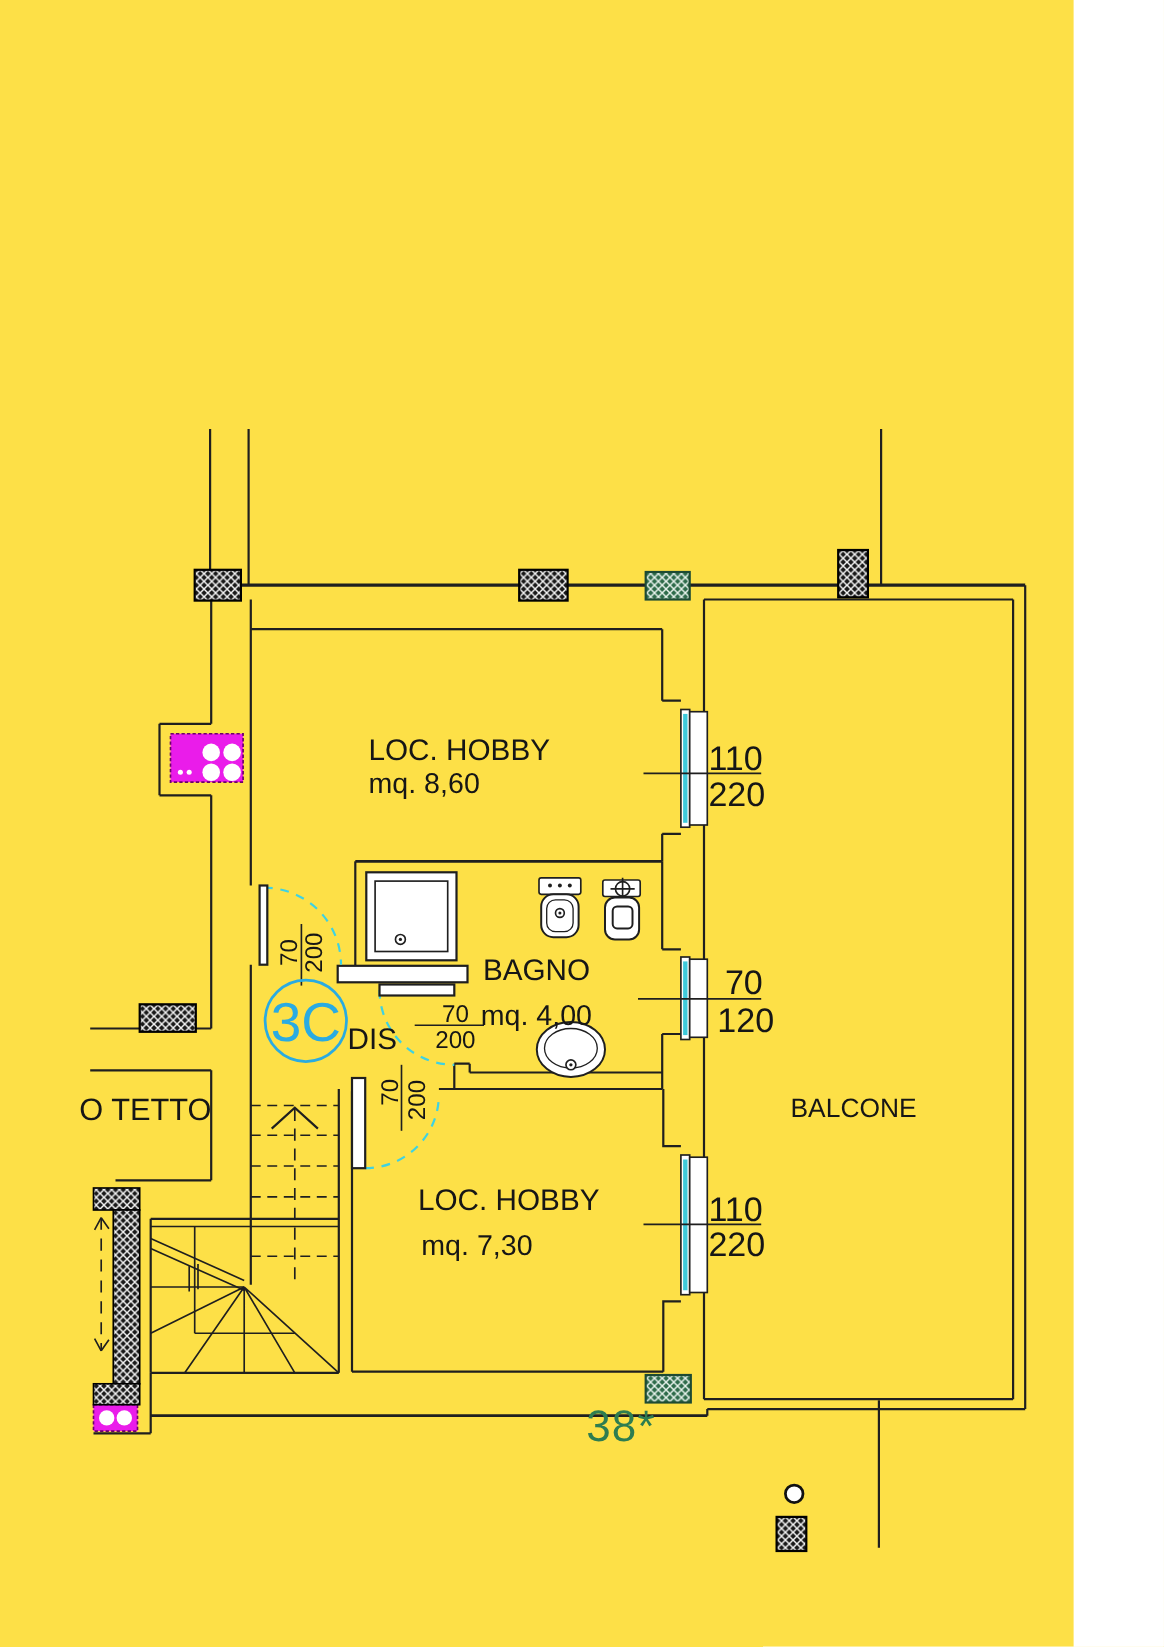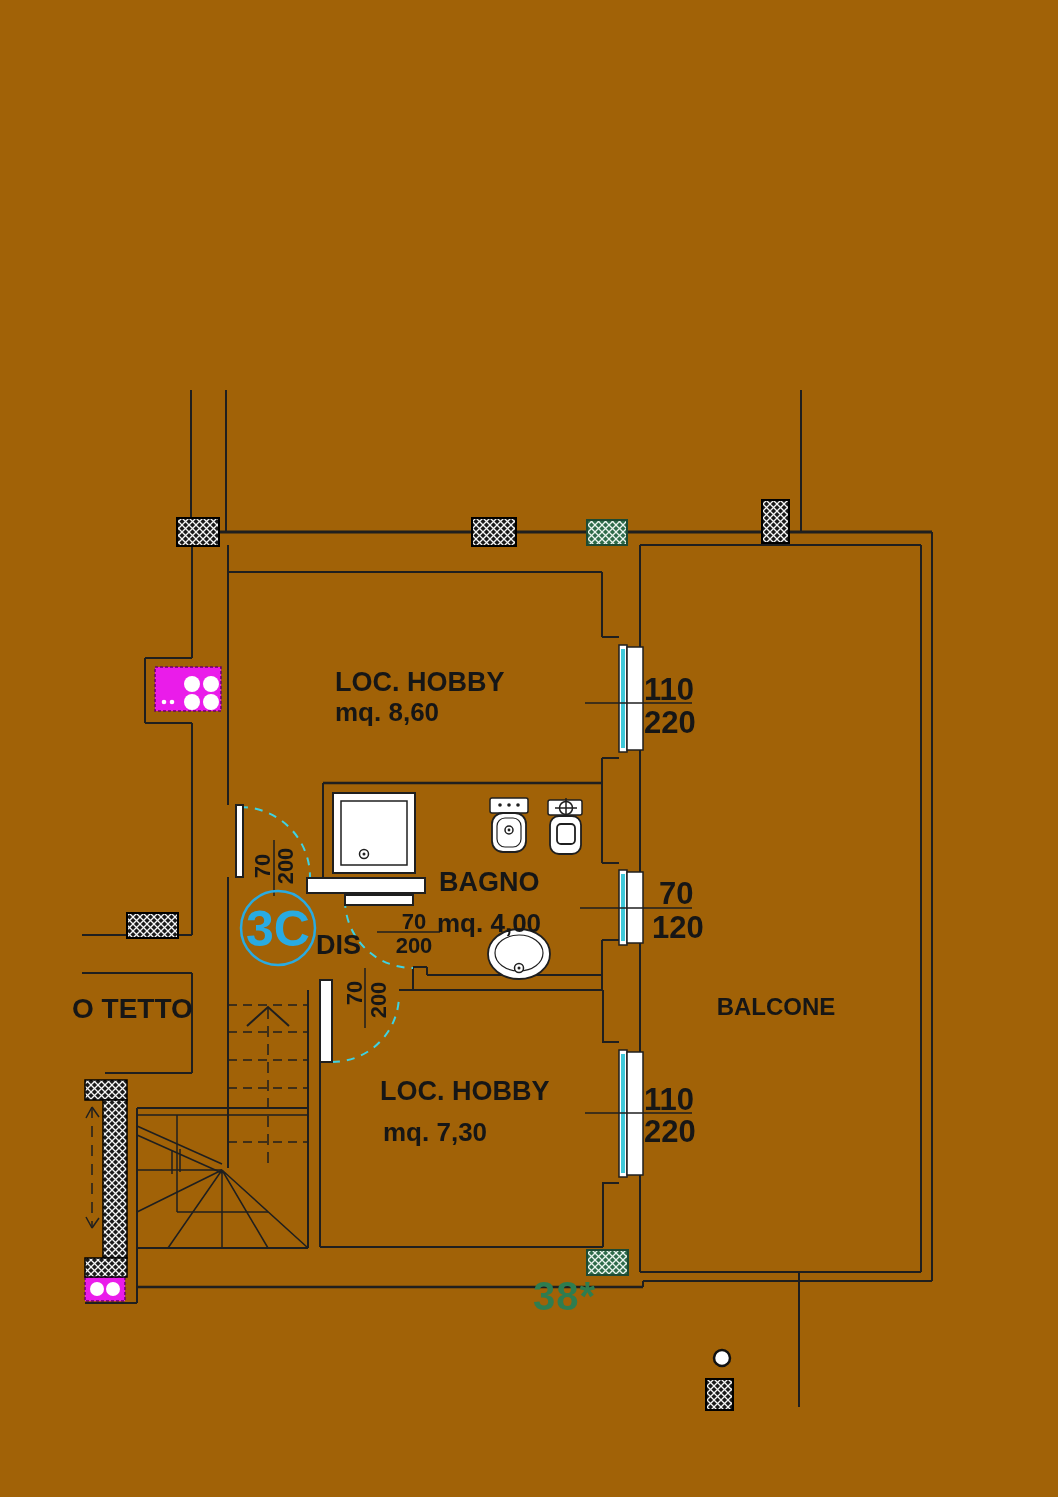--- a/index.html
+++ b/index.html
@@ -1,16 +1,16 @@
 <!DOCTYPE html>
 <html><head>
 <meta charset="utf-8">
 <style>
   html,body{margin:0;padding:0;background:#ffffff;}
-  .sheet{position:relative;width:1058px;height:1497px;background:#a16207;overflow:hidden;font-weight:bold;}
+  .sheet{position:relative;width:976px;height:1497px;background:#fde047;overflow:hidden;}
   svg{display:block;}
   text{font-family:"Liberation Sans", sans-serif;fill:#161616;}
   .room-name{font-size:27px;}
   .room-area{font-size:26px;}
   .balcone{font-size:24px;}
   .attic{font-size:28px;}
   .dis{font-size:27px;}
   .dim-win{font-size:31px;}
   .dim-door{font-size:22px;}
   .badge{font-size:50px;fill:#29abe2;}

